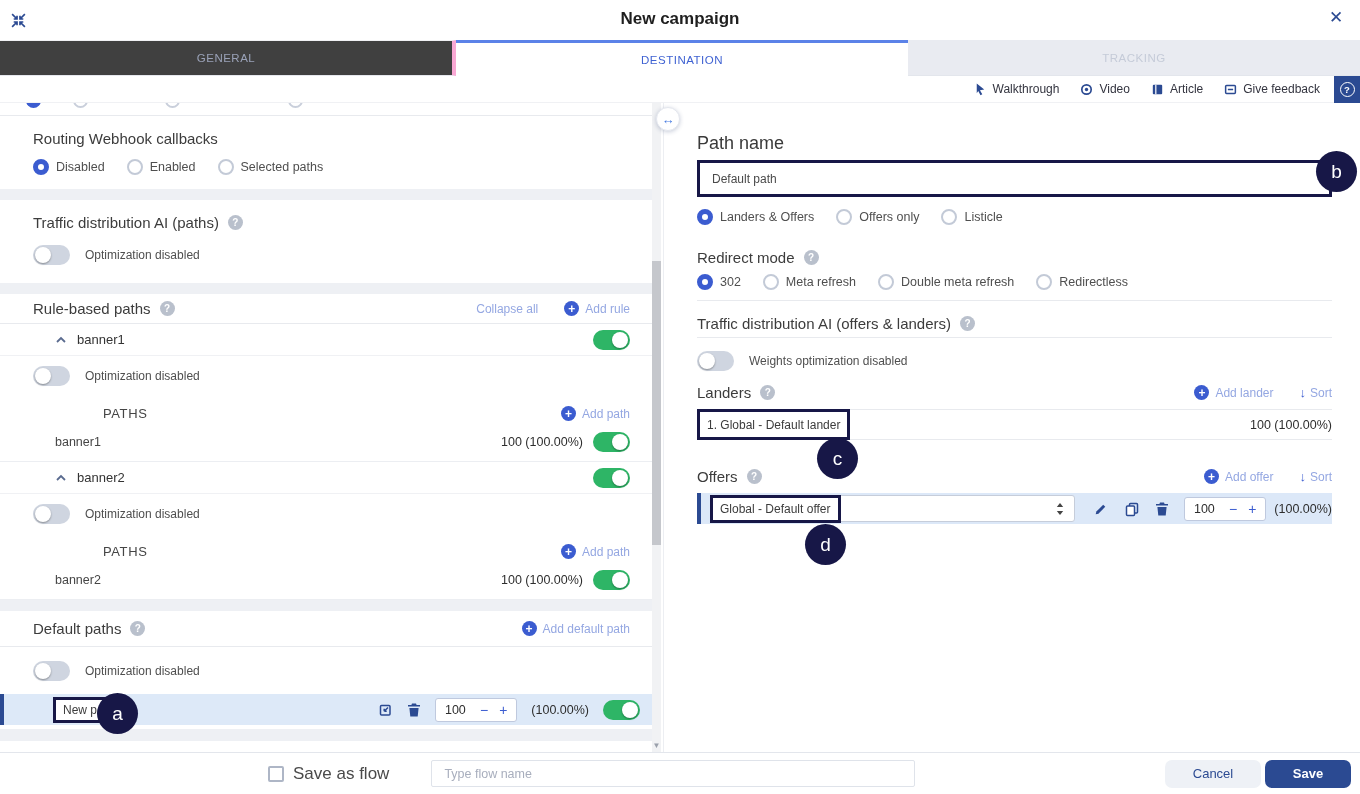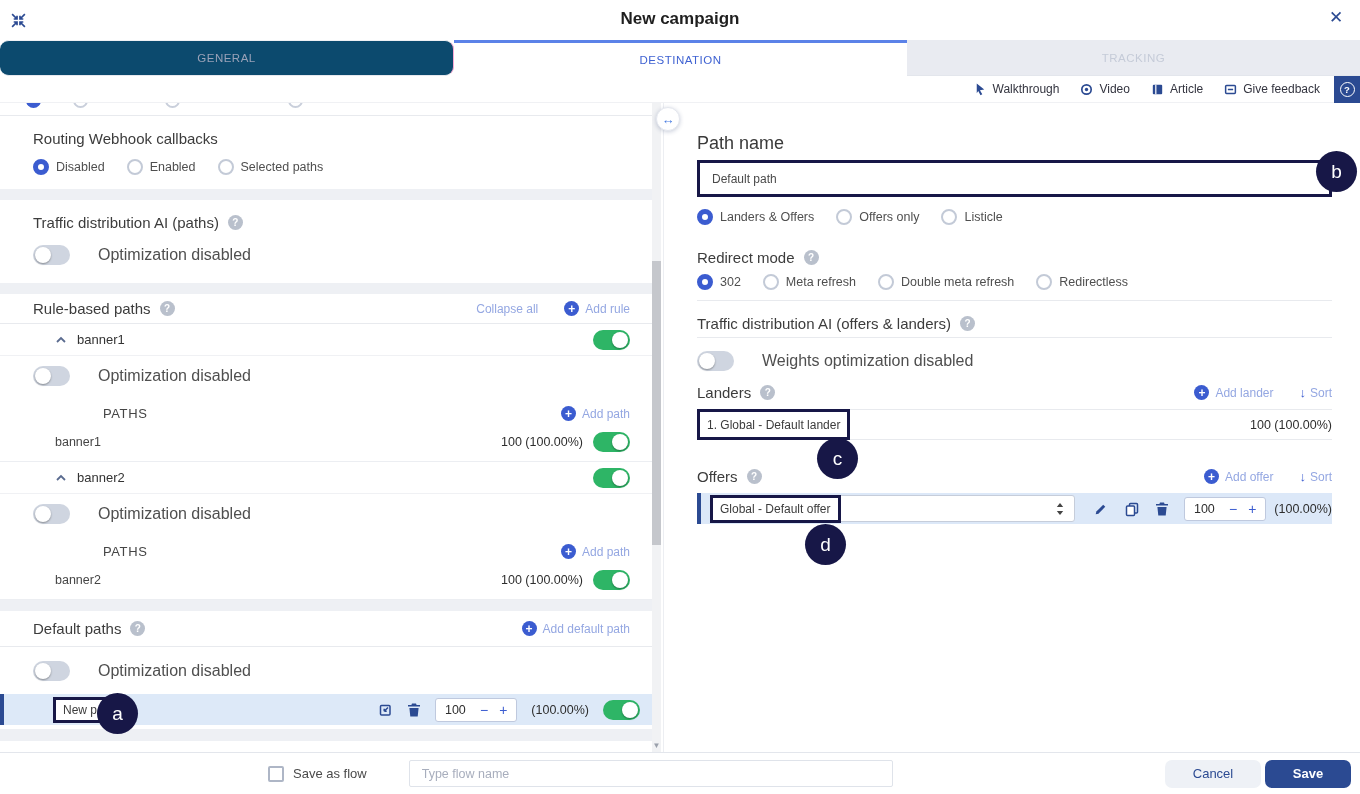--- a/index.html
+++ b/index.html
@@ -8,21 +8,21 @@
 
   
   .titlebar { position: absolute; top: 0; left: 0; right: 0; height: 40px; background: #fff; }
   .title { position: absolute; left: 0; right: 0; top: 9px; text-align: center; font-size: 17px; font-weight: 600; color: #1f1f1f; }
   .compress-btn { position: absolute; left: 10px; top: 9px; width: 22px; height: 22px; border: none; background: transparent; cursor: pointer; }
   .close-btn { position: absolute; right: 11px; top: 5px; width: 26px; height: 26px; border: none; background: transparent; color: #2b4a92; font-size: 17px; line-height: 26px; cursor: pointer; }
 
   
   .tabs { position: absolute; top: 40px; left: 0; right: 0; height: 36px; display: flex; }
   .tab { flex: 1; display: flex; align-items: center; justify-content: center; font-size: 11.5px; letter-spacing: .5px; cursor: pointer; }
-  .tab-general { background: #0c4a6e; color: #9aa2b8; border-top: 1px solid #f0f1f4; border-right: 1px solid #f9a8d4; border-bottom: 1px solid #e6e8ee; border-radius: 9px; }
+  .tab-general { background: #404040; color: #9aa2b8; border-top: 1px solid #f0f1f4; border-right: 4px solid #f9a8d4; border-bottom: 1px solid #e6e8ee; }
   .tab-active { background: #fff; color: #3f62d2; border-top: 3px solid #5b82e8; }
   .tab-disabled { background: #e9ebf1; color: #c5cbd8; border-bottom: 1px solid #e3e6ec; cursor: default; }
 
   
   .helpbar { position: absolute; top: 76px; left: 0; right: 26px; height: 27px; display: flex; justify-content: flex-end; align-items: center; gap: 20px; padding-right: 14px; border-bottom: 1px solid #f0f1f4; background: #fff; }
   .help-item { display: flex; align-items: center; gap: 5px; font-size: 12px; color: #33343f; cursor: pointer; }
   .help-corner { position: absolute; top: 76px; right: 0; width: 26px; height: 27px; background: #2b4a92; display: flex; align-items: center; justify-content: center; cursor: pointer; }
   .help-ring { width: 15px; height: 15px; border: 1.4px solid #fff; border-radius: 50%; color: #fff; font-size: 9.5px; font-weight: bold; display: flex; align-items: center; justify-content: center; }
 
   
@@ -43,21 +43,21 @@
   .radio-item { display: flex; align-items: center; gap: 7px; margin-right: 22px; cursor: pointer; }
   .radio { width: 16px; height: 16px; border-radius: 50%; background: #fff; border: 2px solid #c3cad7; flex: 0 0 auto; }
   .radio.on { border: 5px solid #3b5cd0; }
   .rlabel { font-size: 12.5px; color: #4f4f4f; }
   .toggle { position: relative; width: 37px; height: 20px; border-radius: 10px; flex: 0 0 auto; cursor: pointer; }
   .toggle.off { background: #cfd5e0; }
   .toggle.on { background: #2eb566; }
   .knob { position: absolute; top: 2px; width: 16px; height: 16px; border-radius: 50%; background: #fff; box-shadow: 0 1px 2px rgba(0,0,0,.35); }
   .toggle.off .knob { left: 2px; }
   .toggle.on .knob { right: 2px; }
-  .toggle-row { display: flex; align-items: center; gap: 28px; font-size: 16px; color: #4f4f4f; }
+  .toggle-row { display: flex; align-items: center; gap: 15px; font-size: 12px; color: #4f4f4f; }
   .link { display: inline-flex; align-items: center; color: #94a7e2; font-size: 12px; cursor: pointer; text-decoration: none; }
   .plus { width: 15px; height: 15px; border-radius: 50%; background: #3b5cd0; color: #fff; font-size: 12px; font-weight: bold; line-height: 1; display: inline-flex; align-items: center; justify-content: center; margin-right: 6px; }
   .sortarrow { color: #3b5cd0; font-size: 13px; font-weight: bold; margin-right: 4px; }
   .weight { font-size: 12.5px; color: #2e2e2e; }
   .stepper { display: flex; align-items: center; gap: 11px; height: 24px; padding: 0 9px; background: #fff; border: 1px solid #bfc9de; border-radius: 3px; }
   .stepper .val { font-size: 12.5px; color: #2e2e2e; min-width: 24px; }
   .stepper .sbtn { border: none; background: transparent; color: #3b5cd0; font-size: 14px; line-height: 1; cursor: pointer; padding: 0; }
   .pct { font-size: 12.5px; color: #2e2e2e; }
   .tool { border: none; background: transparent; padding: 0; cursor: pointer; height: 16px; }
   .band { height: 11px; background: #eef0f4; }
@@ -106,21 +106,21 @@
   .select-box .anno-box { margin-left: -1px; height: 28px; }
   .spin { display: inline-flex; margin-right: 8px; }
   .otools { display: flex; align-items: center; gap: 15px; margin-left: 19px; }
   .offer-row .stepper { margin-left: 15px; }
   .offer-row .pct { margin-left: 8px; }
 
   
   .footer { position: absolute; left: 0; right: 0; bottom: 0; height: 42px; background: #fff; border-top: 1px solid #e3e6ec; display: flex; align-items: center; }
   .chk-wrap { margin-left: 268px; display: flex; align-items: center; gap: 9px; cursor: pointer; }
   .checkbox { width: 16px; height: 16px; border: 2px solid #aeb6c6; border-radius: 2px; background: #fff; }
-  .chk-label { font-size: 13px; color: #4a4a4a; }
+  .chk-label { font-size: 17px; color: #4a4a4a; }
   .flow-input { margin-left: 42px; width: 484px; height: 27px; border: 1px solid #dfe3ea; border-radius: 2px; padding: 0 12px; font-size: 12.5px; color: #555; font-family: inherit; outline: none; }
   .flow-input::placeholder { color: #a8aebd; }
   .btn { height: 28px; border: none; border-radius: 7px; font-size: 13px; font-family: inherit; cursor: pointer; }
   .btn-cancel { margin-left: auto; width: 96px; background: #eef1f6; color: #2b4a92; }
   .btn-save { width: 86px; margin-left: 4px; margin-right: 9px; background: #2b4a92; color: #fff; font-weight: bold; }
 
   svg { display: block; }
 </style>
 </head>
 <body>

